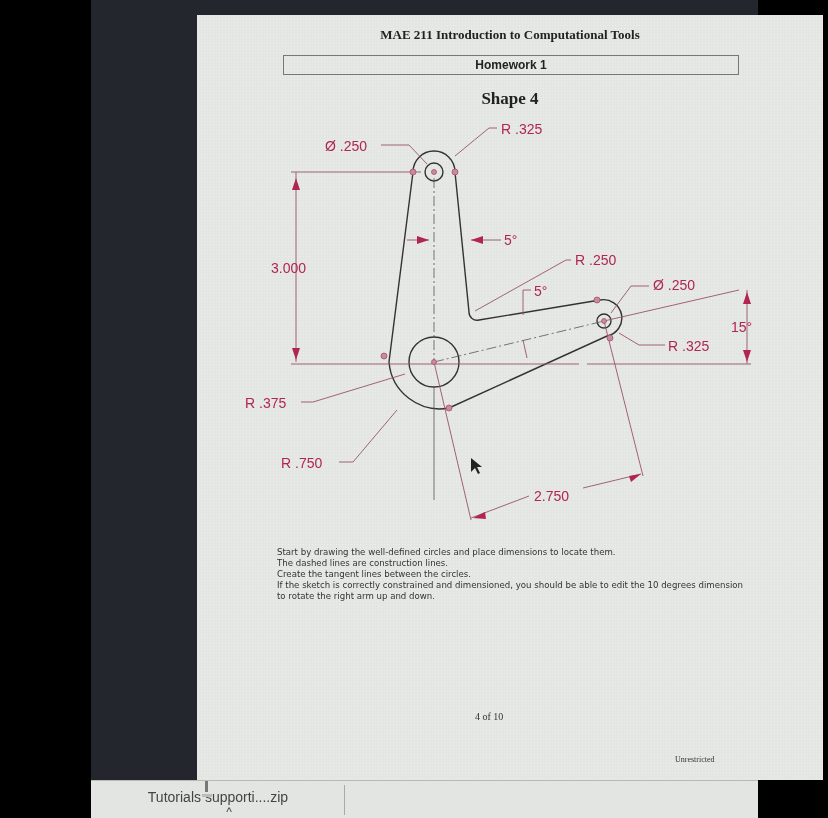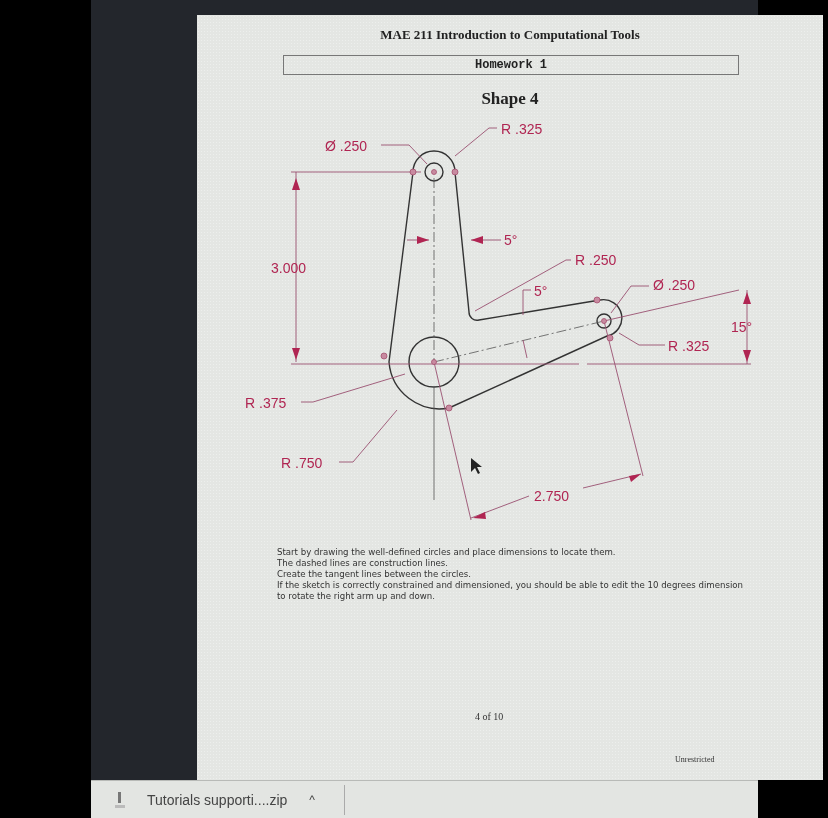--- a/index.html
+++ b/index.html
@@ -1,30 +1,30 @@
 <!DOCTYPE html>
 <html><head>
 <meta charset="utf-8">
 <style>
   html,body{margin:0;padding:0;background:#000;}
   body{width:828px;height:818px;position:relative;overflow:hidden;font-family:"Liberation Sans",sans-serif;}
   .screen{position:absolute;left:80px;top:0;width:667px;height:818px;background:#23262c;margin-left:11px;}
   .page{position:absolute;left:106px;top:15px;width:626px;height:765px;background:#e4e6e3;
         background-image:radial-gradient(rgba(255,255,255,.35) 1px,transparent 1px);background-size:3px 3px;}
   .course-title{position:absolute;left:0;top:12px;width:100%;text-align:center;font-family:"Liberation Serif",serif;font-weight:bold;font-size:13px;color:#222;}
-  .hw-box{position:absolute;left:86px;top:40px;width:454px;height:18px;border:1px solid #777;text-align:center;font-family:Liberation Mono, monospace;font-weight:bold;font-size:12px;line-height:18px;color:#222;}
+  .hw-box{position:absolute;left:86px;top:40px;width:454px;height:18px;border:1px solid #777;text-align:center;font-family:Liberation Sans, sans-serif;font-weight:bold;font-size:12px;line-height:18px;color:#222;}
   .shape-title{position:absolute;left:0;top:74px;width:100%;text-align:center;font-family:"Liberation Serif",serif;font-weight:bold;font-size:17px;color:#222;}
   svg.drawing{position:absolute;left:0;top:0;}
   .dim{font-family:"Liberation Sans",sans-serif;font-size:14px;fill:#b02552;}
   .tips{position:absolute;left:80px;top:532px;width:470px;font-family:"DejaVu Sans",sans-serif;font-size:8.6px;line-height:11px;color:#333;}
   .tips .hd{font-weight:bold;}
   .footer-page{position:absolute;left:278px;top:696px;font-family:"Liberation Serif",serif;font-size:10px;color:#333;}
   .footer-class{position:absolute;left:478px;top:740px;font-family:"Liberation Serif",serif;font-size:8px;color:#333;}
   .dlbar{position:absolute;left:0;top:780px;width:667px;height:38px;background:#e3e5e2;border-top:1px solid #b8bab7;}
-  .dl-item{position:absolute;left:24px;top:0;height:38px;width:230px;display:flex;align-items:center;cursor:pointer;}
+  .dl-item{position:absolute;left:12px;top:0;height:38px;width:230px;display:flex;align-items:center;cursor:pointer;flex-direction:column;}
   .dl-icon{width:10px;height:16px;margin-right:22px;position:relative;}
   .dl-icon:before{content:"";position:absolute;left:3px;top:0;width:3px;height:11px;background:#777;}
   .dl-icon:after{content:"";position:absolute;left:0;top:13px;width:10px;height:3px;background:#bbb;}
   .dl-name{font-size:14px;color:#444;}
   .dl-caret{margin-left:22px;font-size:12px;color:#444;}
   .dl-sep{position:absolute;left:253px;top:4px;width:1px;height:30px;background:#aaa;}
 </style>
 </head>
 <body>
 

